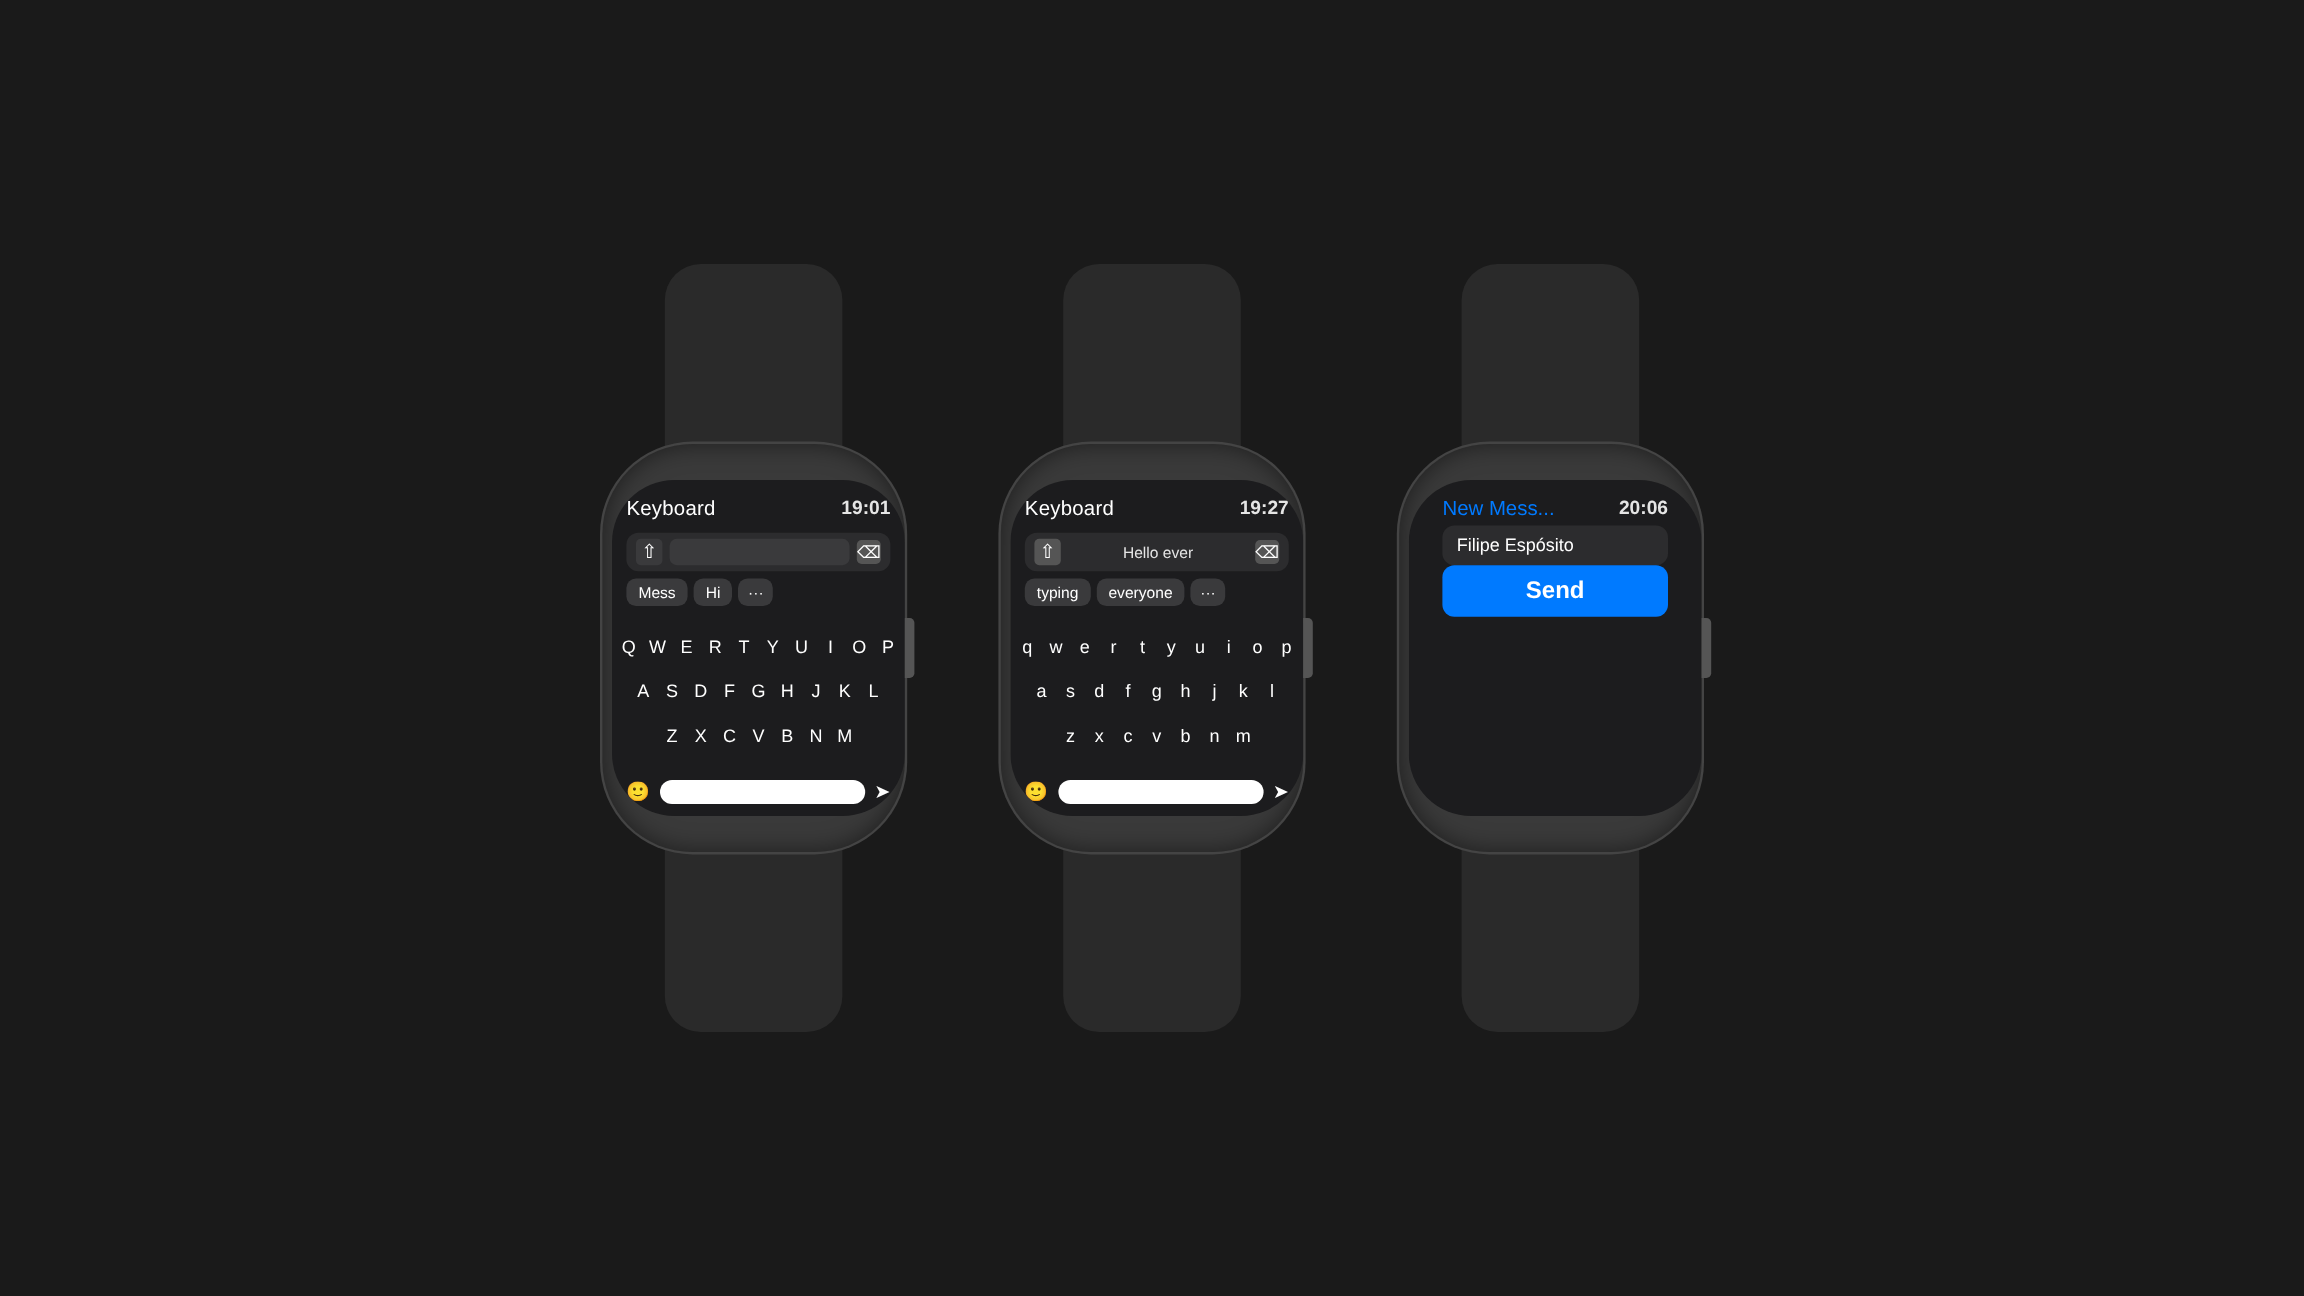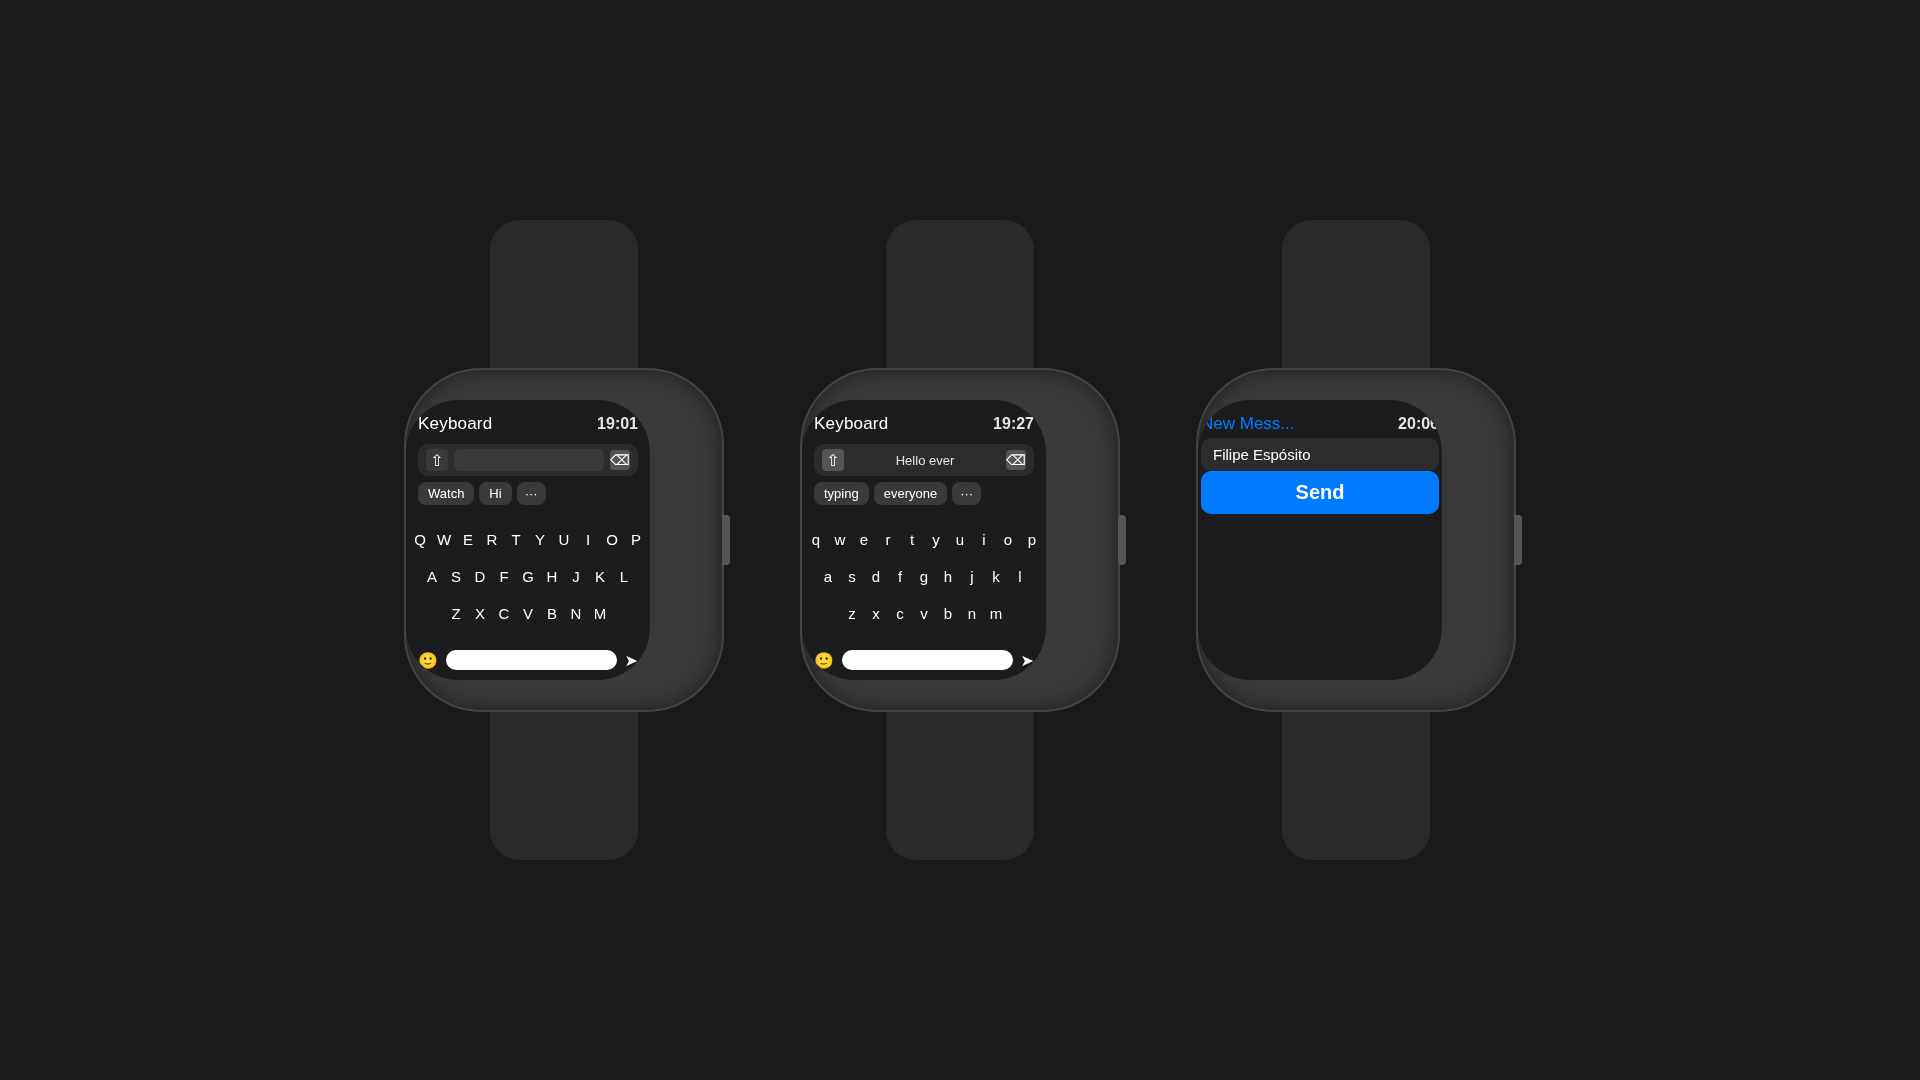--- a/index.html
+++ b/index.html
@@ -36,30 +36,30 @@
     .watch-band-bottom {
       width: 148px;
       height: 160px;
       background: #2a2a2a;
       border-radius: 0 0 30px 30px;
       position: relative;
       z-index: 1;
     }
 
     .watch-body {
-      width: 316px;
+      width: 252px;
       height: 340px;
       background: #3a3a3a;
       border-radius: 75px;
       position: relative;
       z-index: 2;
       margin: -10px 0;
       display: flex;
       align-items: center;
-      justify-content: flex-start;
+      justify-content: flex-end;
       box-shadow: 0 0 0 2px #444, inset 0 0 20px rgba(0,0,0,0.5);
     }
 
     
     .watch-body::after {
       content: '';
       position: absolute;
       right: -8px;
       top: 50%;
       transform: translateY(-50%);
@@ -218,21 +218,21 @@
     .send-icon {
       color: #fff;
       font-size: 16px;
     }
 
     
     .message-view {
       width: 100%;
       height: 100%;
       background: #1c1c1e;
-      padding: 14px 3px 0;
+      padding: 14px 28px 0;
       display: flex;
       flex-direction: column;
       gap: 0;
     }
 
     .contact-name-box {
       background: #2c2c2e;
       border-radius: 10px;
       padding: 8px 12px;
       color: #fff;
@@ -291,21 +291,21 @@
 
         <div class="input-bar">
           <div class="shift-key">⇧</div>
           <div class="input-bar-text">
             <span style="color:#555;font-size:12px;"></span>
           </div>
           <div class="input-bar-delete">⌫</div>
         </div>
 
         <div class="suggestions">
-          <div class="suggestion-btn">Watch</div>
+          <div class="suggestion-btn">Mess</div>
           <div class="suggestion-btn">Hi</div>
           <div class="suggestion-more">···</div>
         </div>
 
         <div class="keyboard-area">
           <div class="keyboard-row">
             <span class="key">Q</span>
             <span class="key">W</span>
             <span class="key">E</span>
             <span class="key">R</span>

